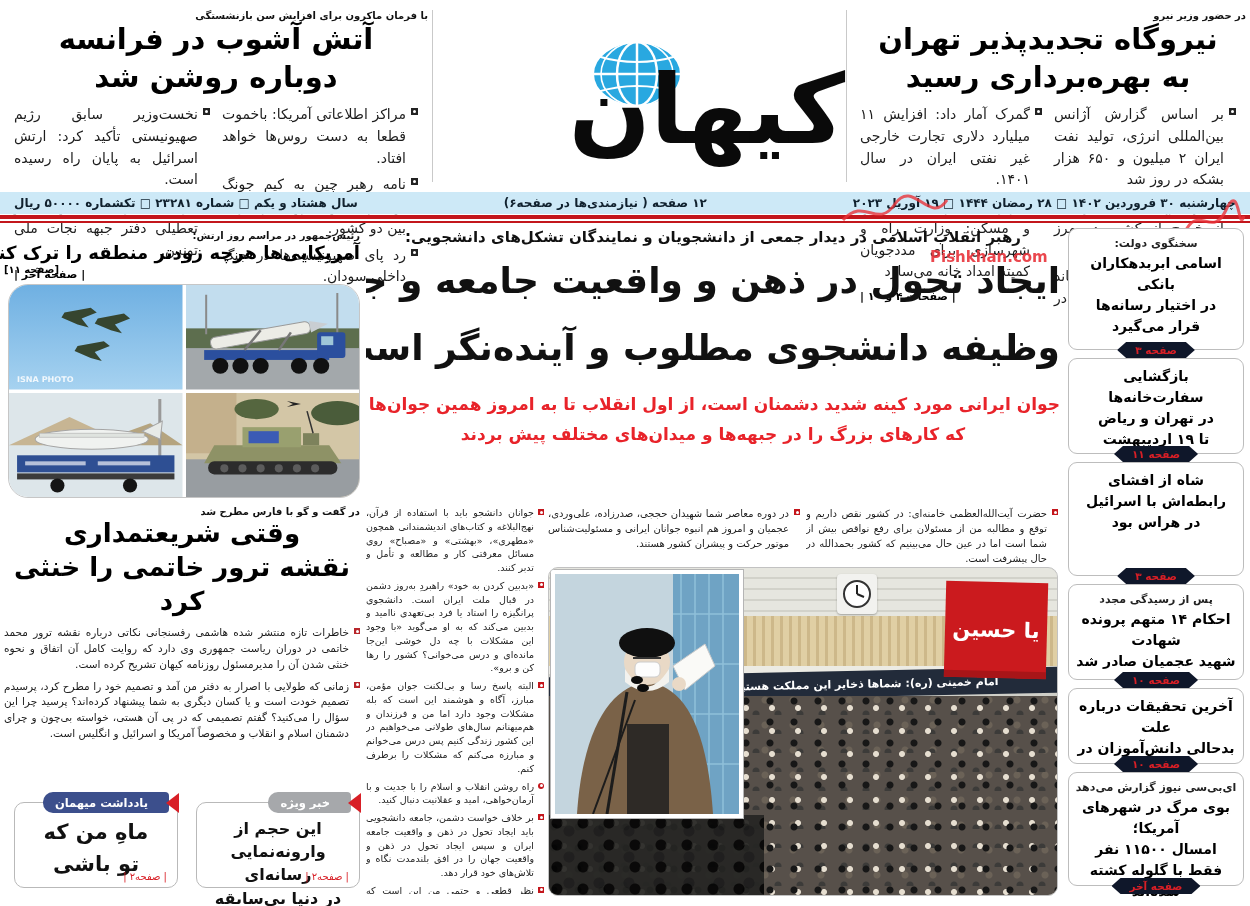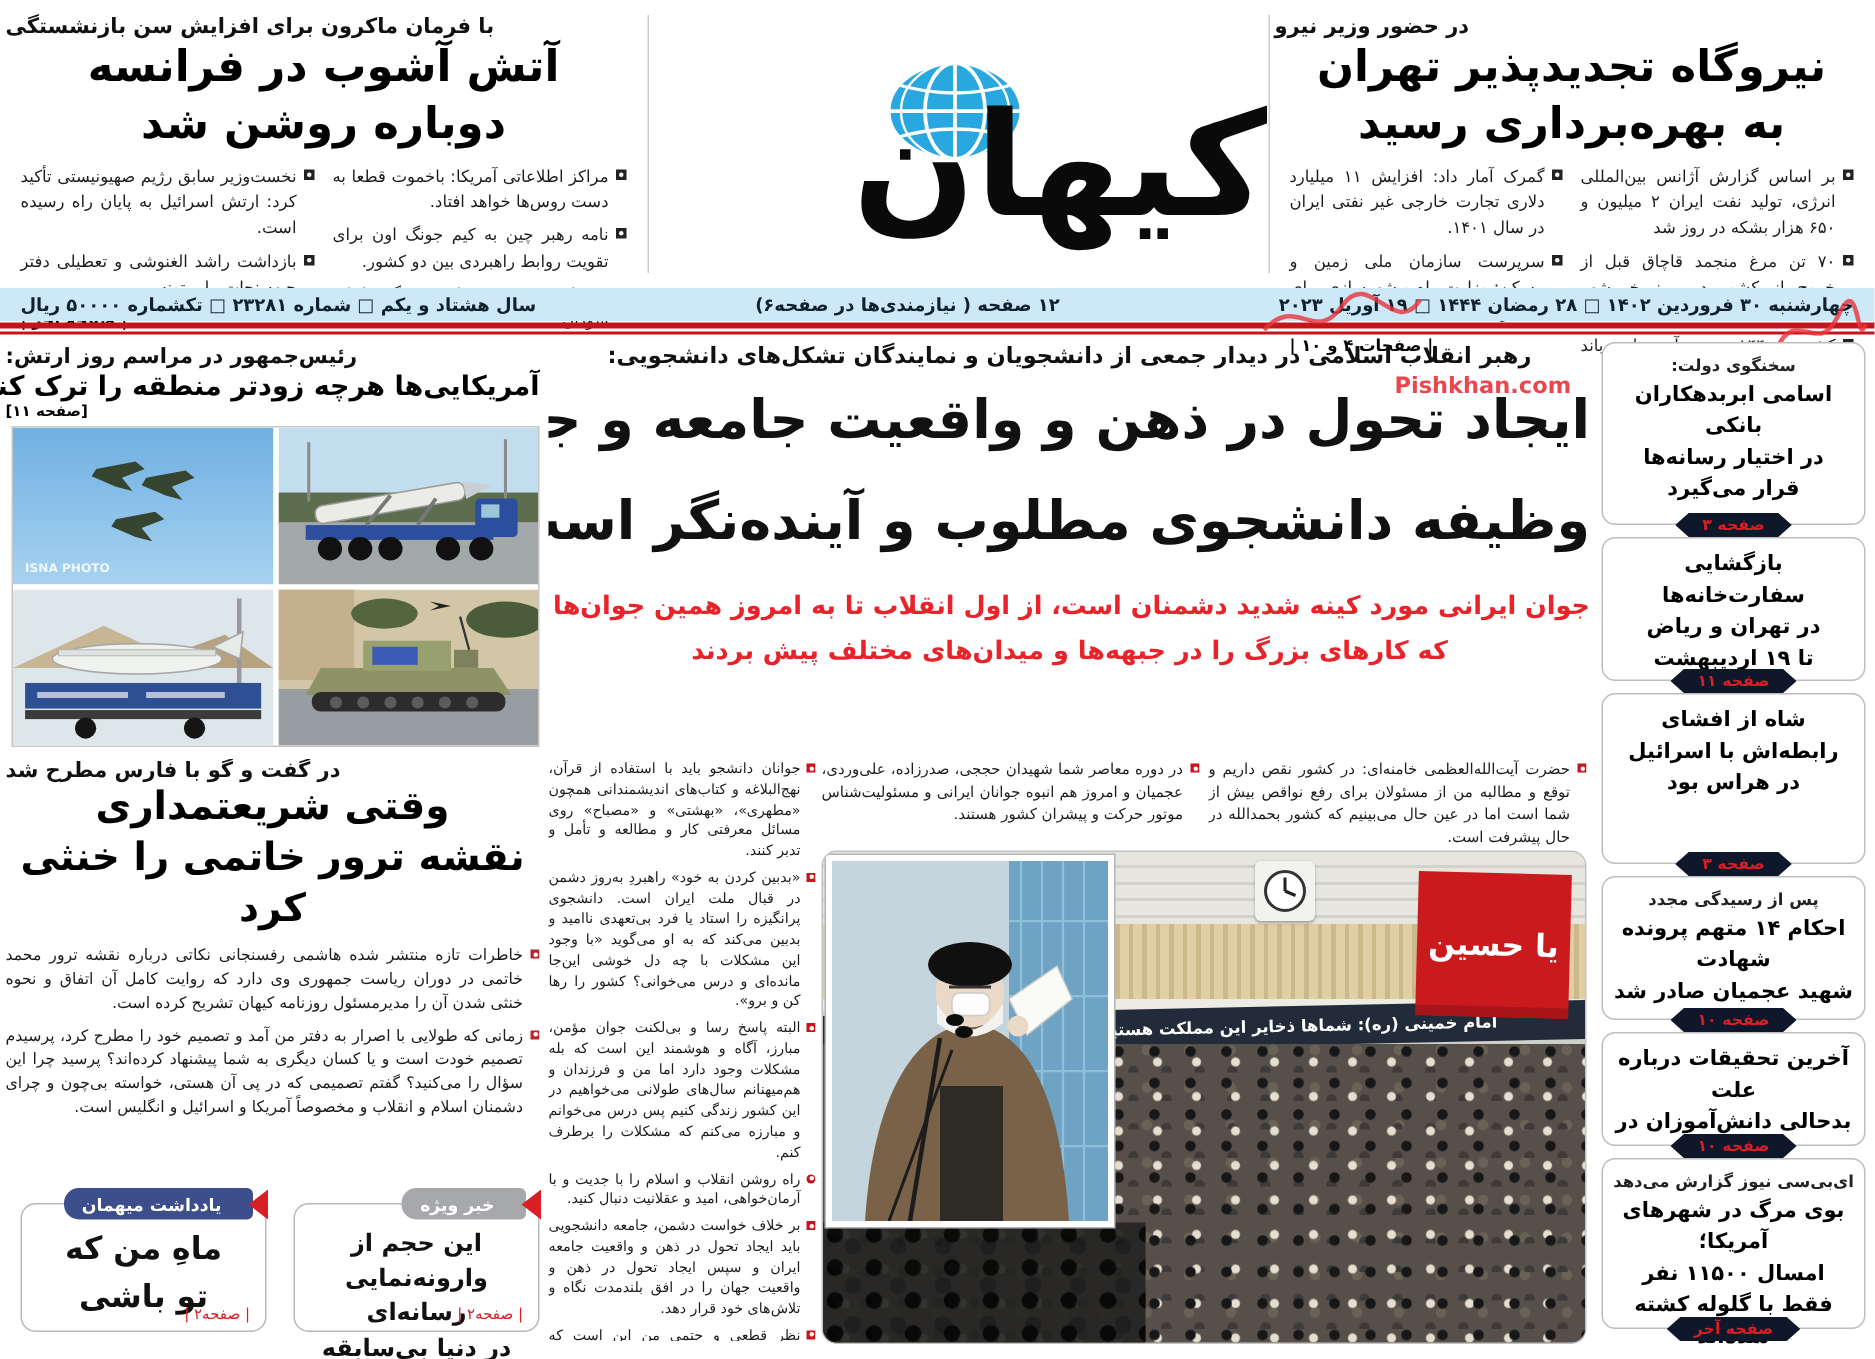--- a/index.html
+++ b/index.html
@@ -1,45 +1,45 @@
 <!DOCTYPE html>
 <html lang="fa" dir="rtl"><head>
 <meta charset="utf-8">
 <style>
   *{margin:0;padding:0;box-sizing:border-box}
   html,body{background:#888}
   body{font-family:"DejaVu Sans",sans-serif}
   .page{position:relative;width:1250px;height:906px;margin:0 auto;background:#fff;direction:rtl;overflow:hidden;color:#111}
   .abs{position:absolute}
-  .kicker{font-weight:bold;text-align:left;font-size:14px;color:#111}
+  .kicker{font-weight:bold;text-align:right;font-size:10px;color:#111}
   .hl{font-weight:bold;text-align:center;color:#000;line-height:1.3;letter-spacing:-.3px}
   .hl30{font-size:29px}
   .bullets{display:flex;gap:12px;margin-top:8px;padding:0 10px}
   .bcol{flex:1;display:flex;flex-direction:column}
-  .bi{font-size:11px;line-height:1.55;text-align:justify;margin-bottom:5px;position:relative;padding-right:12px;color:#1c1c1c}
+  .bi{font-size:14px;line-height:1.55;text-align:justify;margin-bottom:5px;position:relative;padding-right:12px;color:#1c1c1c}
   .bi .sq{position:absolute;right:0;top:4px;width:7px;height:7px;background:#222}
   .bi .sq::after{content:"";position:absolute;left:2px;top:2px;width:3px;height:3px;background:#fff;border-radius:50%}
   .pageref{font-weight:bold;font-size:11px;color:#000}
   .infobar{left:0;top:192px;width:1250px;height:22px;background:#cde9f7;display:flex;align-items:center;justify-content:space-between;padding:0 14px;font-size:12px;font-weight:bold;color:#10212e}
   .redrule1{left:0;top:215px;width:1250px;height:4px;background:#c3161c}
   .redrule2{left:0;top:221px;width:1250px;height:2px;background:#c3161c}
   .vline{width:1px;background:#c9c9c9}
   .lead-kicker{font-size:15px;font-weight:bold;text-align:center}
   .lead-hl{font-size:36px;font-weight:bold;text-align:center;white-space:nowrap;letter-spacing:-1px}
   .lead-sub{color:#e8232a;font-size:17px;font-weight:bold;text-align:center;line-height:1.75;white-space:nowrap}
   .watermark{color:#e8333a;font-weight:bold;font-size:15px;opacity:.9;direction:ltr}
   .para{font-size:10.5px;line-height:1.5;text-align:justify;position:relative;padding-right:11px;margin-bottom:6px;color:#1c1c1c}
   .para .sq{position:absolute;right:0;top:3px;width:6px;height:6px;background:#b8262b}
   .para .sq::after{content:"";position:absolute;left:1.5px;top:1.5px;width:3px;height:3px;background:#fff;border-radius:50%}
   .mid .para{font-size:9.5px;line-height:1.45;padding-right:10px;margin-bottom:4px}
   .sb-box{position:absolute;left:1068px;width:176px;border:1px solid #bdbdbd;border-radius:9px;background:#fff;text-align:center;padding:7px 6px 10px;overflow:visible}
   .sb-kicker{font-size:11px;font-weight:bold;color:#222;line-height:1.5}
   .sb-title{font-size:14px;font-weight:bold;line-height:1.5;color:#000;letter-spacing:-.3px}
   .sb-tab{position:absolute;bottom:-9px;left:50%;transform:translateX(-50%);background:#0f172a;color:#d81f26;font-size:10.5px;font-weight:bold;padding:2px 18px;white-space:nowrap;clip-path:polygon(0 50%,9px 0,calc(100% - 9px) 0,100% 50%,calc(100% - 9px) 100%,9px 100%)}
-  .pgrid{left:8px;top:284px;width:352px;height:214px;border:1px solid #c6c6c6;border-radius:0;overflow:hidden;display:grid;grid-template-columns:1fr 1fr;grid-template-rows:1fr 1fr;gap:3px;background:#fff;direction:ltr}
+  .pgrid{left:8px;top:284px;width:352px;height:214px;border:1px solid #c6c6c6;border-radius:20px;overflow:hidden;display:grid;grid-template-columns:1fr 1fr;grid-template-rows:1fr 1fr;gap:3px;background:#fff;direction:ltr}
   .pgrid svg{width:100%;height:100%;display:block}
   .box{position:absolute;border:1px solid #b9b9b9;border-radius:10px;background:#fff}
   .box-tab{position:absolute;top:-11px;right:8px;display:flex;align-items:center;height:21px;color:#fff;font-size:11.5px;font-weight:bold;border-radius:10px 4px 4px 10px;padding:0 10px 0 12px;white-space:nowrap}
   .tab-arrow{width:0;height:0;border:10px solid transparent;border-right:13px solid #d81f26;margin-right:-20px;margin-left:8px}
   .box-title{font-size:19px;font-weight:bold;text-align:center;line-height:1.5;margin-top:14px;letter-spacing:-.3px}
   .box-page{position:absolute;bottom:5px;right:10px;color:#d81f26;font-size:10px;font-weight:normal}
   .bigphoto{left:548px;top:567px;width:510px;height:329px;border:1px solid #c2c2c2;border-radius:10px;overflow:hidden;background:#cfcfc8;direction:ltr}
   .ceil{position:absolute;left:0;top:0;width:100%;height:48px;background:repeating-linear-gradient(180deg,#e6e6df 0 9px,#d2d2ca 9px 11px)}
   .curtain{position:absolute;left:0;top:48px;width:100%;height:50px;background:repeating-linear-gradient(90deg,#e0cfa4 0 6px,#cdb88a 6px 9px)}
   .trim{position:absolute;left:0;top:98px;width:100%;height:8px;background:#ecebe4}

